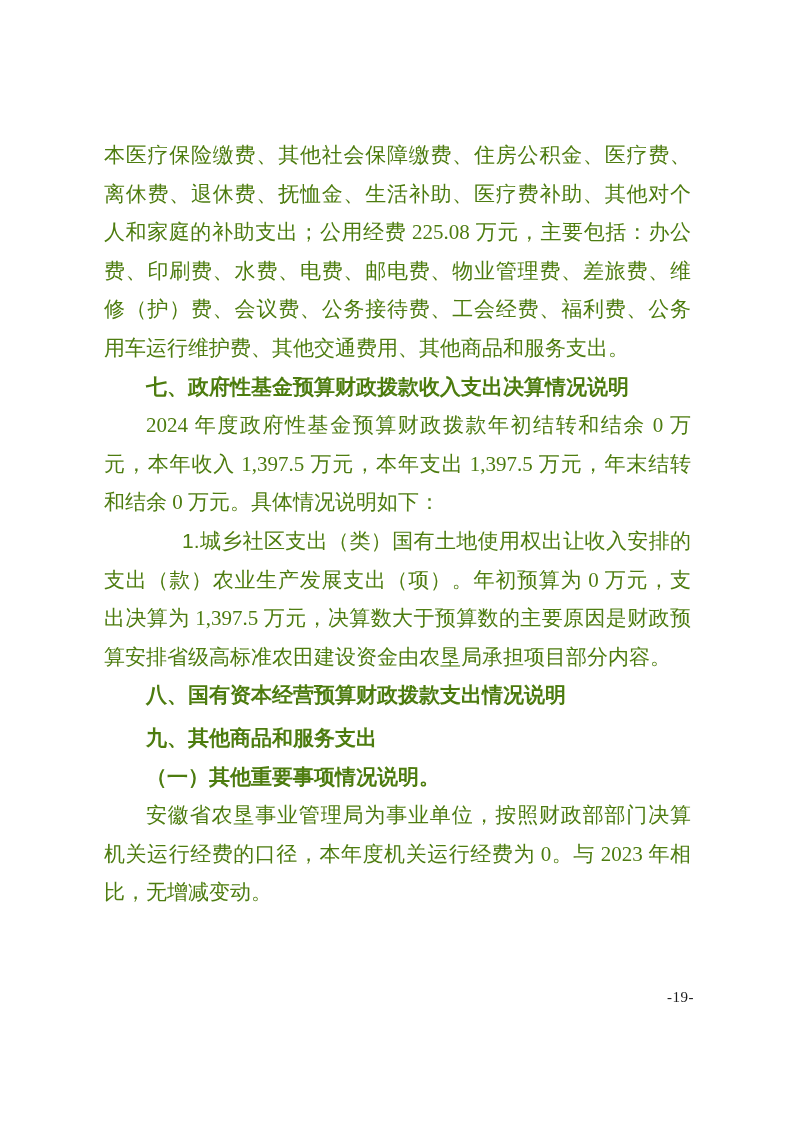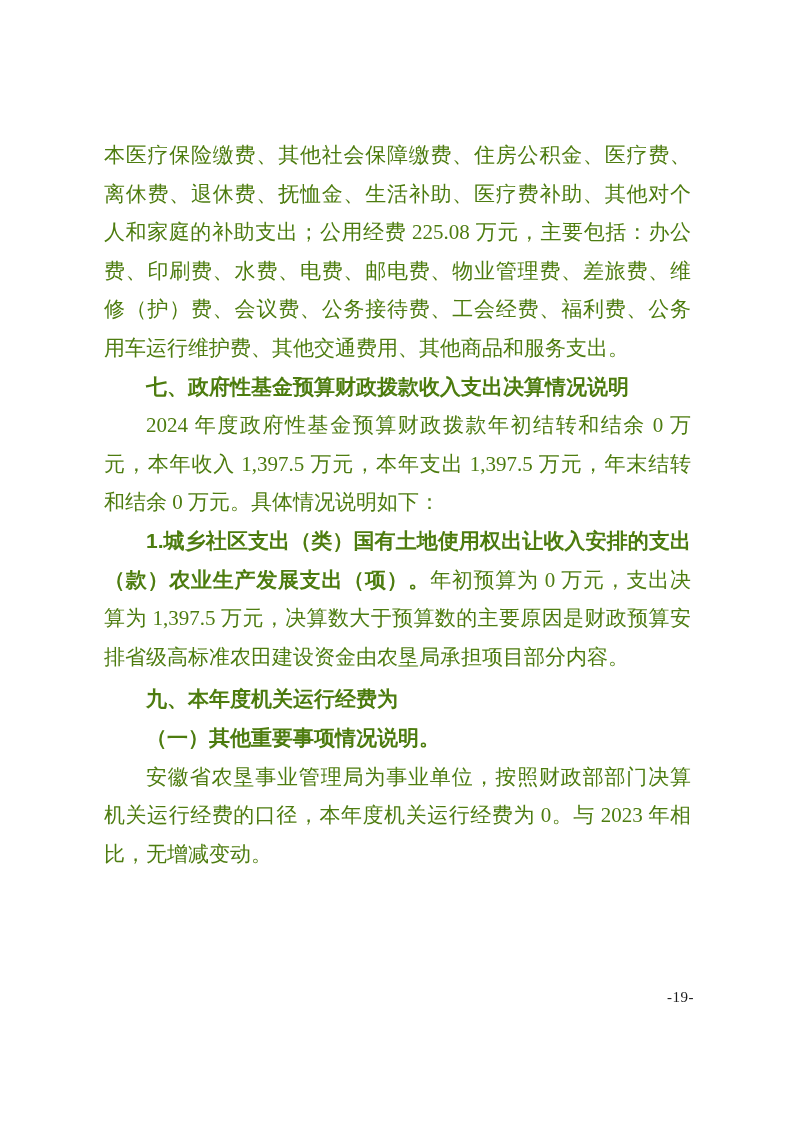--- a/index.html
+++ b/index.html
@@ -38,21 +38,22 @@
   .heading {
     font-family: "Liberation Sans", "DejaVu Sans", sans-serif;
     font-weight: 700;
     text-align: right;
   }
   .gap-before {
     margin-top: 4px;
   }
   .seg-bold {
     font-family: "Liberation Sans", "DejaVu Sans", sans-serif;
-    font-weight: 700;
+    font-weight: 400;
+    margin-left: 36px;
   }
   .page-number {
     position: absolute;
     right: 100px;
     top: 989px;
     font-family: "Liberation Serif", "DejaVu Serif", serif;
     font-size: 15px;
     color: #1a1a1a;
     letter-spacing: 0.5px;
   }
@@ -64,23 +65,24 @@
   <div class="content">
 
     <p class="para">本医疗保险缴费、其他社会保障缴费、住房公积金、医疗费、离休费、退休费、抚恤金、生活补助、医疗费补助、其他对个人和家庭的补助支出；公用经费 225.08 万元，主要包括：办公费、印刷费、水费、电费、邮电费、物业管理费、差旅费、维修（护）费、会议费、公务接待费、工会经费、福利费、公务用车运行维护费、其他交通费用、其他商品和服务支出。</p>
 
     <p class="para heading indent">七、政府性基金预算财政拨款收入支出决算情况说明</p>
 
     <p class="para indent">2024 年度政府性基金预算财政拨款年初结转和结余 0 万元，本年收入 1,397.5 万元，本年支出 1,397.5 万元，年末结转和结余 0 万元。具体情况说明如下：</p>
 
     <p class="para indent"><span class="seg-bold">1.城乡社区支出（类）国有土地使用权出让收入安排的支出（款）农业生产发展支出（项）。</span><span>年初预算为 0 万元，支出决算为 1,397.5 万元，决算数大于预算数的主要原因是财政预算安排省级高标准农田建设资金由农垦局承担项目部分内容。</span></p>
 
+    <p class="para heading indent">八、国有资本经营预算财政拨款支出情况说明</p>
 
 
-    <p class="para heading indent gap-before">九、本年度机关运行经费为</p>
+    <p class="para heading indent gap-before">九、其他商品和服务支出</p>
 
     <p class="para heading indent">（一）其他重要事项情况说明。</p>
 
     <p class="para indent">安徽省农垦事业管理局为事业单位，按照财政部部门决算机关运行经费的口径，本年度机关运行经费为 0。与 2023 年相比，无增减变动。</p>
 
   </div>
 
   <div class="page-number">-19-</div>
 </div>
 

